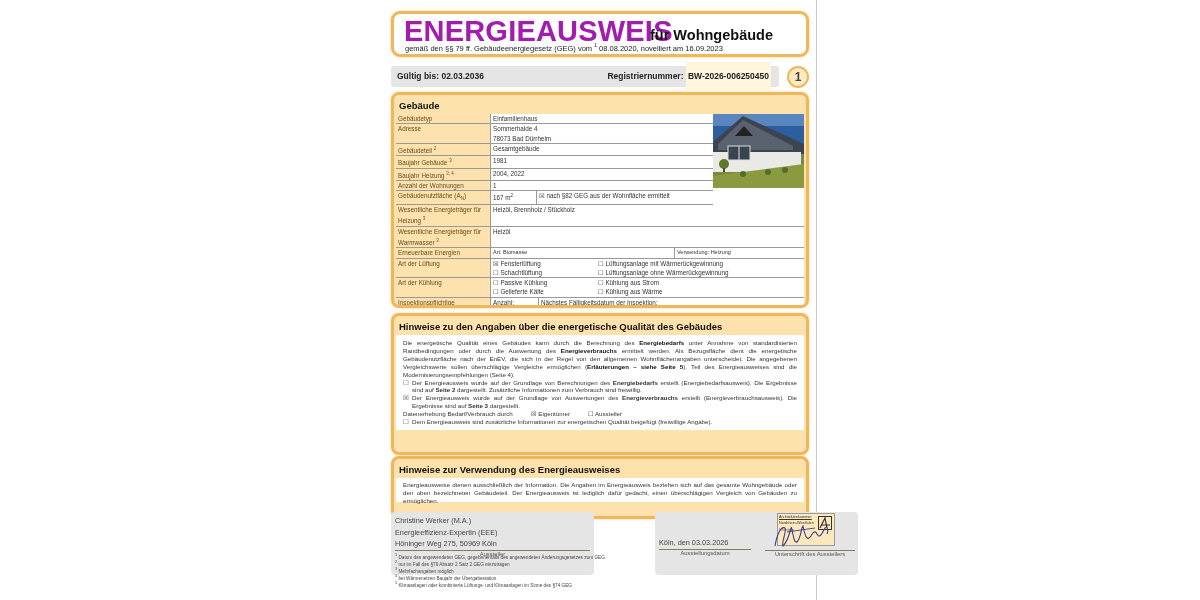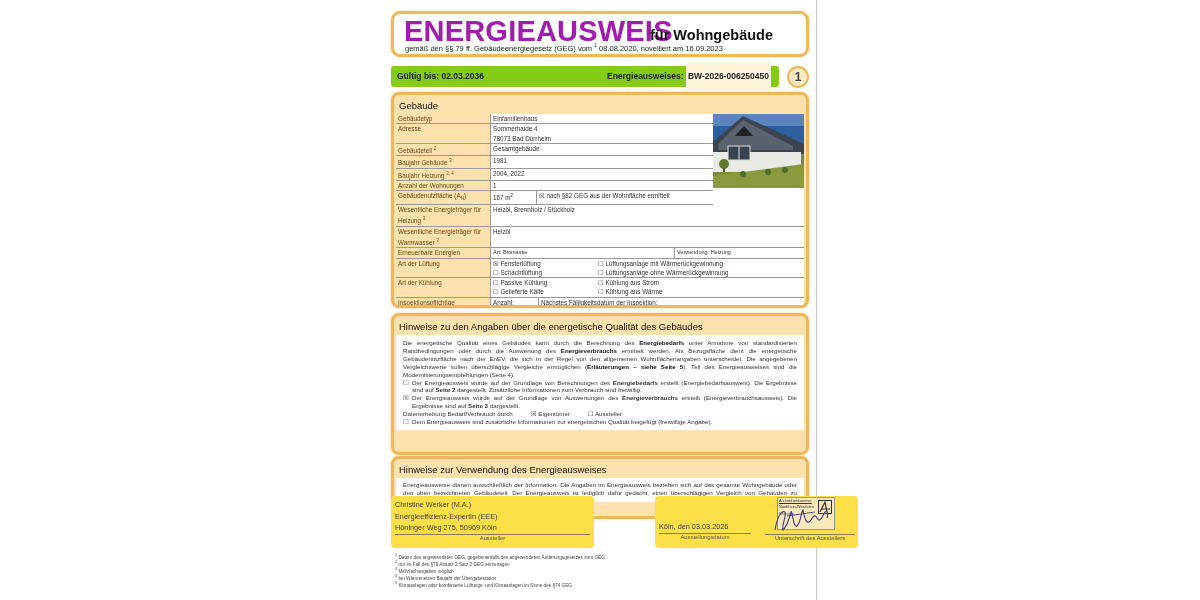--- a/index.html
+++ b/index.html
@@ -9,46 +9,46 @@
   .abs { position: absolute; }
 
   
   .title-box { left: 8px; top: 11px; width: 418px; height: 46px; border: 3px solid #f0b75a; border-radius: 9px; background: #fff; box-shadow: 0 0 3px #f7d59a; }
   .title-big { position: absolute; left: 10px; top: 1px; font-size: 29px; font-weight: bold; letter-spacing: 0.2px; color: #a21caf; }
   .title-small { position: absolute; left: 256px; top: 13px; font-size: 14.5px; font-weight: bold; color: #111; }
   .title-sub { position: absolute; left: 11px; top: 28px; font-size: 7.5px; color: #222; }
   .title-sub sup { font-size: 5px; }
 
   
-  .valid-bar { left: 8px; top: 66px; width: 388px; height: 21px; background: #84cc16; border-radius: 3px; }
+  .valid-bar { left: 8px; top: 66px; width: 388px; height: 21px; background: #e5e5e5; border-radius: 3px; }
   .valid-left { position: absolute; left: 6px; top: 5px; font-size: 8.5px; font-weight: bold; }
   .valid-right { position: absolute; right: 8px; top: 5px; font-size: 8.5px; font-weight: bold; }
   .regnum { background: #fff4dc; padding: 9px 2px; }
   .page-num { left: 404px; top: 66px; width: 22px; height: 22px; border: 2px solid #f0b75a; border-radius: 50%; background: #fde9c2; font-size: 12px; font-weight: bold; text-align: center; line-height: 18px; color: #444; }
 
   
   .section { left: 8px; width: 418px; border: 3px solid #f0b75a; border-radius: 8px; background: #fde2ad; overflow: hidden; box-shadow: 0 0 3px #f7d59a; }
-  .section-title { font-size: 9.5px; font-weight: normal; padding: 5px 5px 3px 5px; height: 19px; color: #111; }
+  .section-title { font-size: 9.5px; font-weight: bold; padding: 5px 5px 3px 5px; height: 19px; color: #111; }
   .section-inner { background: #fff; margin: 0 2px 2px 2px; }
 
   
   .bt { position: relative; }
   .bt-row { display: flex; border-bottom: 1px solid #9a9a9a; font-size: 6.3px; line-height: 9.3px; }
   .bt-label { width: 95px; background: #fde2ad; color: #6a4a1a; padding: 0 2px; border-right: 1px solid #9a9a9a; }
   .bt-value { flex: 1; padding: 0 2px; color: #333; background: #fff; }
   .bt-label sup, .bt-value sup { font-size: 4.5px; }
   .photo { position: absolute; right: 0; top: 0; width: 91px; height: 74px; background: #6b8e4a; overflow: hidden; }
 
   .para { font-size: 6.2px; line-height: 7.9px; color: #333; text-align: justify; padding: 4px 7px 0 7px; }
   .para b { color: #111; }
   .chk-line { font-size: 6.2px; line-height: 7.9px; color: #333; display: flex; padding: 0 7px; }
   .chk { display: inline-block; width: 9px; font-size: 6.5px; color: #555; }
   .chk-text { flex: 1; text-align: justify; }
 
-  .sign-box { top: 496px; height: 52px; background: #fde047; border-radius: 4px; }
+  .sign-box { top: 512px; height: 63px; background: #e5e5e5; border-radius: 4px; }
   .sign-line { font-size: 7.3px; color: #444; line-height: 11.5px; }
   .sign-caption { font-size: 5.8px; color: #555; text-align: center; border-top: 1px solid #8a7a5a; }
 
   .footnotes { left: 12px; top: 553px; font-size: 4.7px; line-height: 5.4px; color: #444; }
   .footnotes sup { font-size: 3.8px; }
 </style>
 </head>
 <body>
 
 <div class="page">
@@ -62,21 +62,21 @@
       <span>08.08.2020, novelliert am 16.09.2023</span>
     </div>
   </div>
 
   <div class="abs valid-bar">
     <div class="valid-left">
       <span>Gültig bis:</span>
       <span>02.03.2036</span>
     </div>
     <div class="valid-right">
-      <span>Energieausweises:</span>
+      <span>Registriernummer:</span>
       <span class="regnum">BW-2026-006250450</span>
     </div>
   </div>
   <div class="abs page-num">1</div>
 
   <div class="abs section" style="top:92px; height:216px;">
     <div class="section-title">Gebäude</div>
     <div class="section-inner bt">
 
       <div class="photo">

